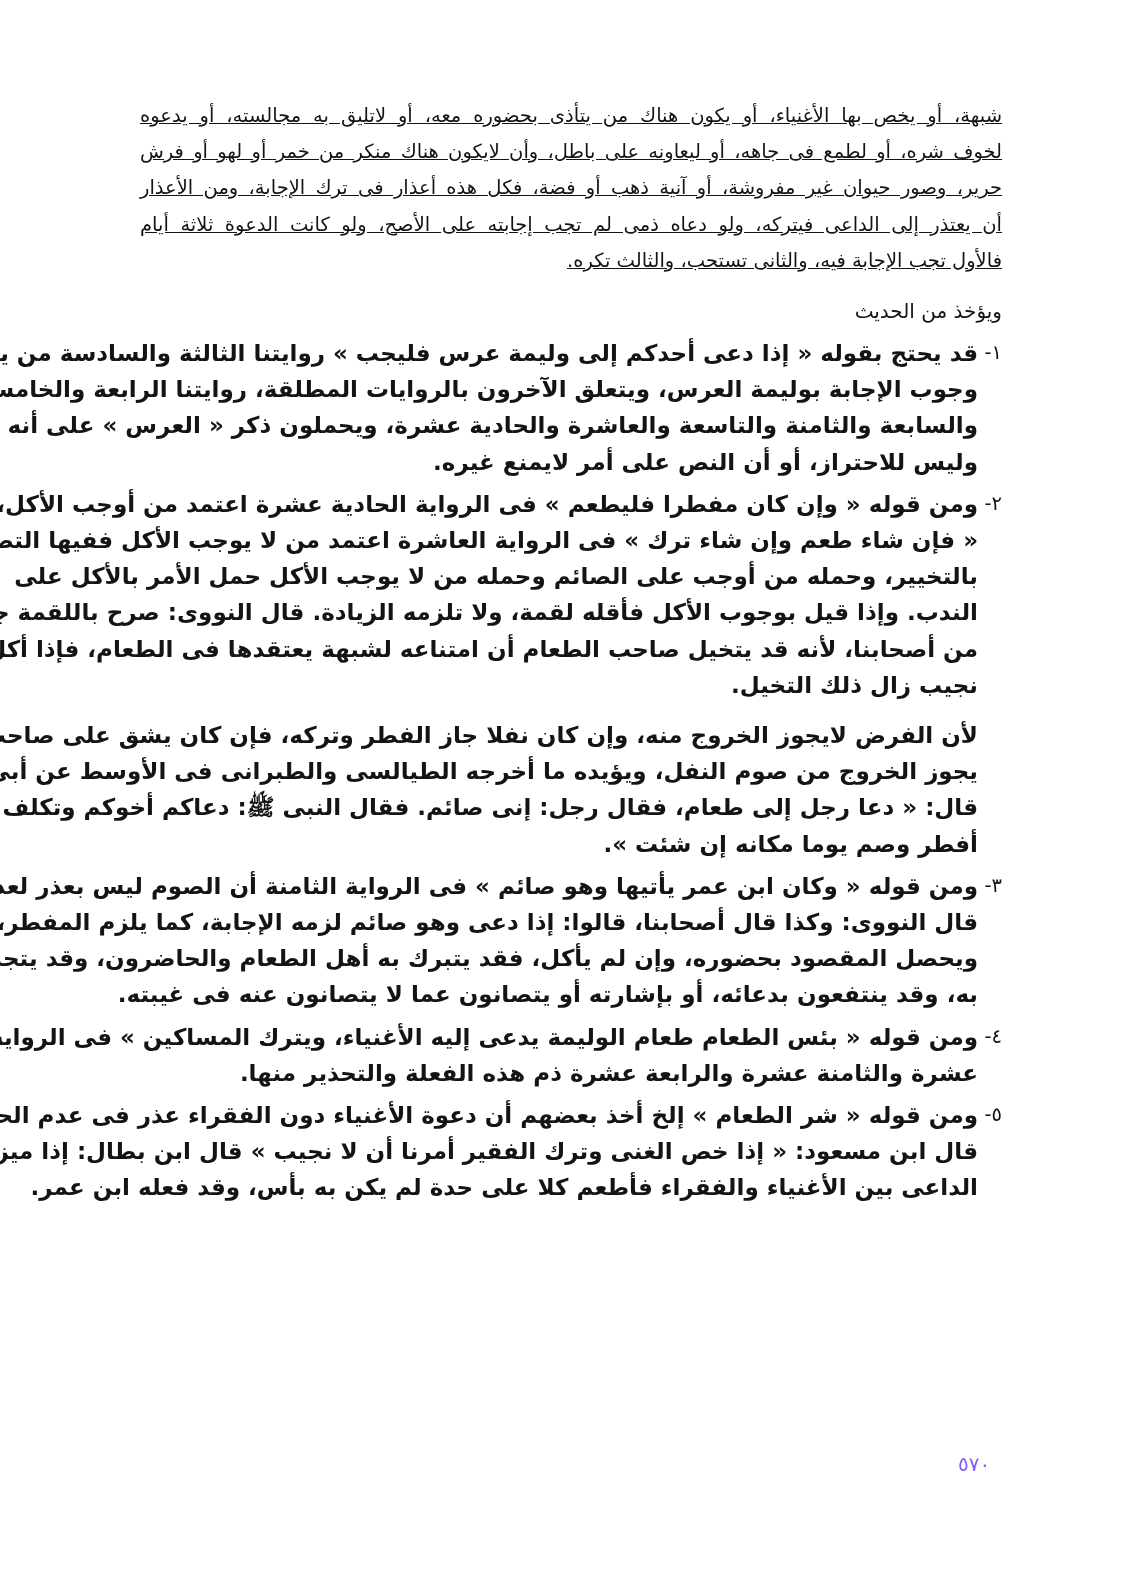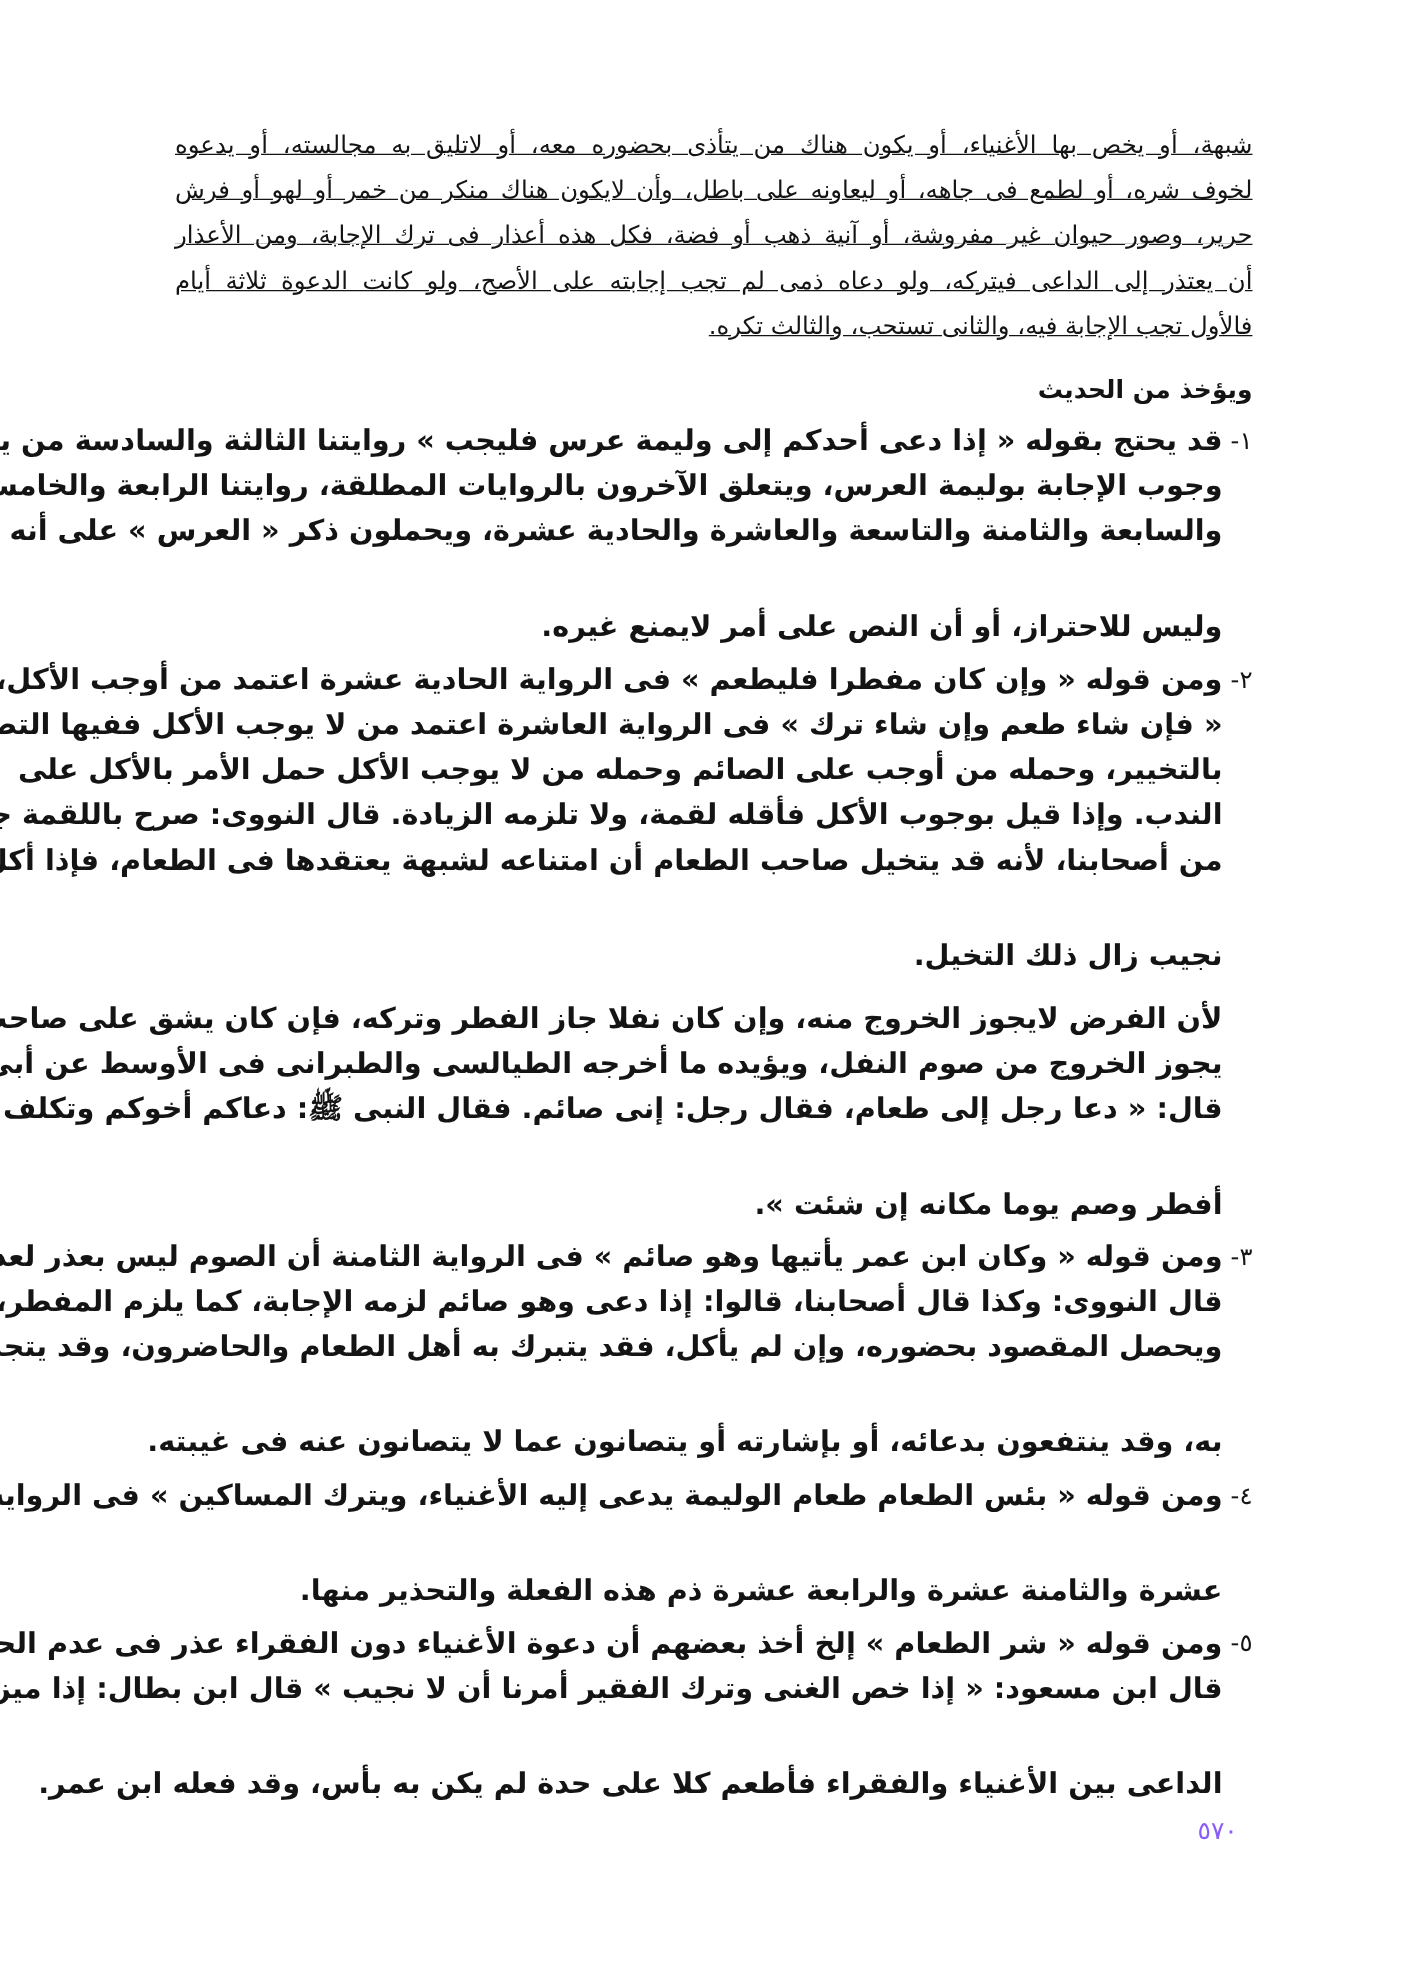--- a/index.html
+++ b/index.html
@@ -10,28 +10,28 @@
   .page {
     position: absolute; left: 140px; top: 98px; width: 862px;
     direction: rtl; text-align: justify; text-align-last: right;
   }
   .para {
     font-size: 19.5px; line-height: 36.2px; margin: 0 0 0 0;
   }
   .para .line { display: block; white-space: nowrap; text-align: justify; text-align-last: justify; text-decoration: underline; }
   .para .line.last { text-align-last: right; }
   .heading {
-    font-size: 20px; font-weight: bold; margin: 14px 0 3px 0; line-height: 36px;
+    font-size: 20px; font-weight: normal; margin: 14px 0 3px 0; line-height: 36px;
   }
   .item { position: relative; padding-right: 24px; margin-top: 6px; }
   .item .num {
     position: absolute; right: 0; top: 0; font-size: 19.5px; line-height: 36.2px;
   }
   .item .line { display: block; white-space: nowrap; font-size: 23px; line-height: 36.2px; text-align: justify; text-align-last: justify; font-weight: bold; }
-  .item .line.last { text-align-last: right; margin-top: 40px; }
+  .item .line.last { text-align-last: right; }
   .sub { margin-top: 14px; }
   .page-number {
     position: absolute; left: 958px; top: 1452px; font-size: 20px;
     direction: rtl; color: #8b5cf6;
   }
 </style>
 </head>
 <body>
 
 <div class="page">

